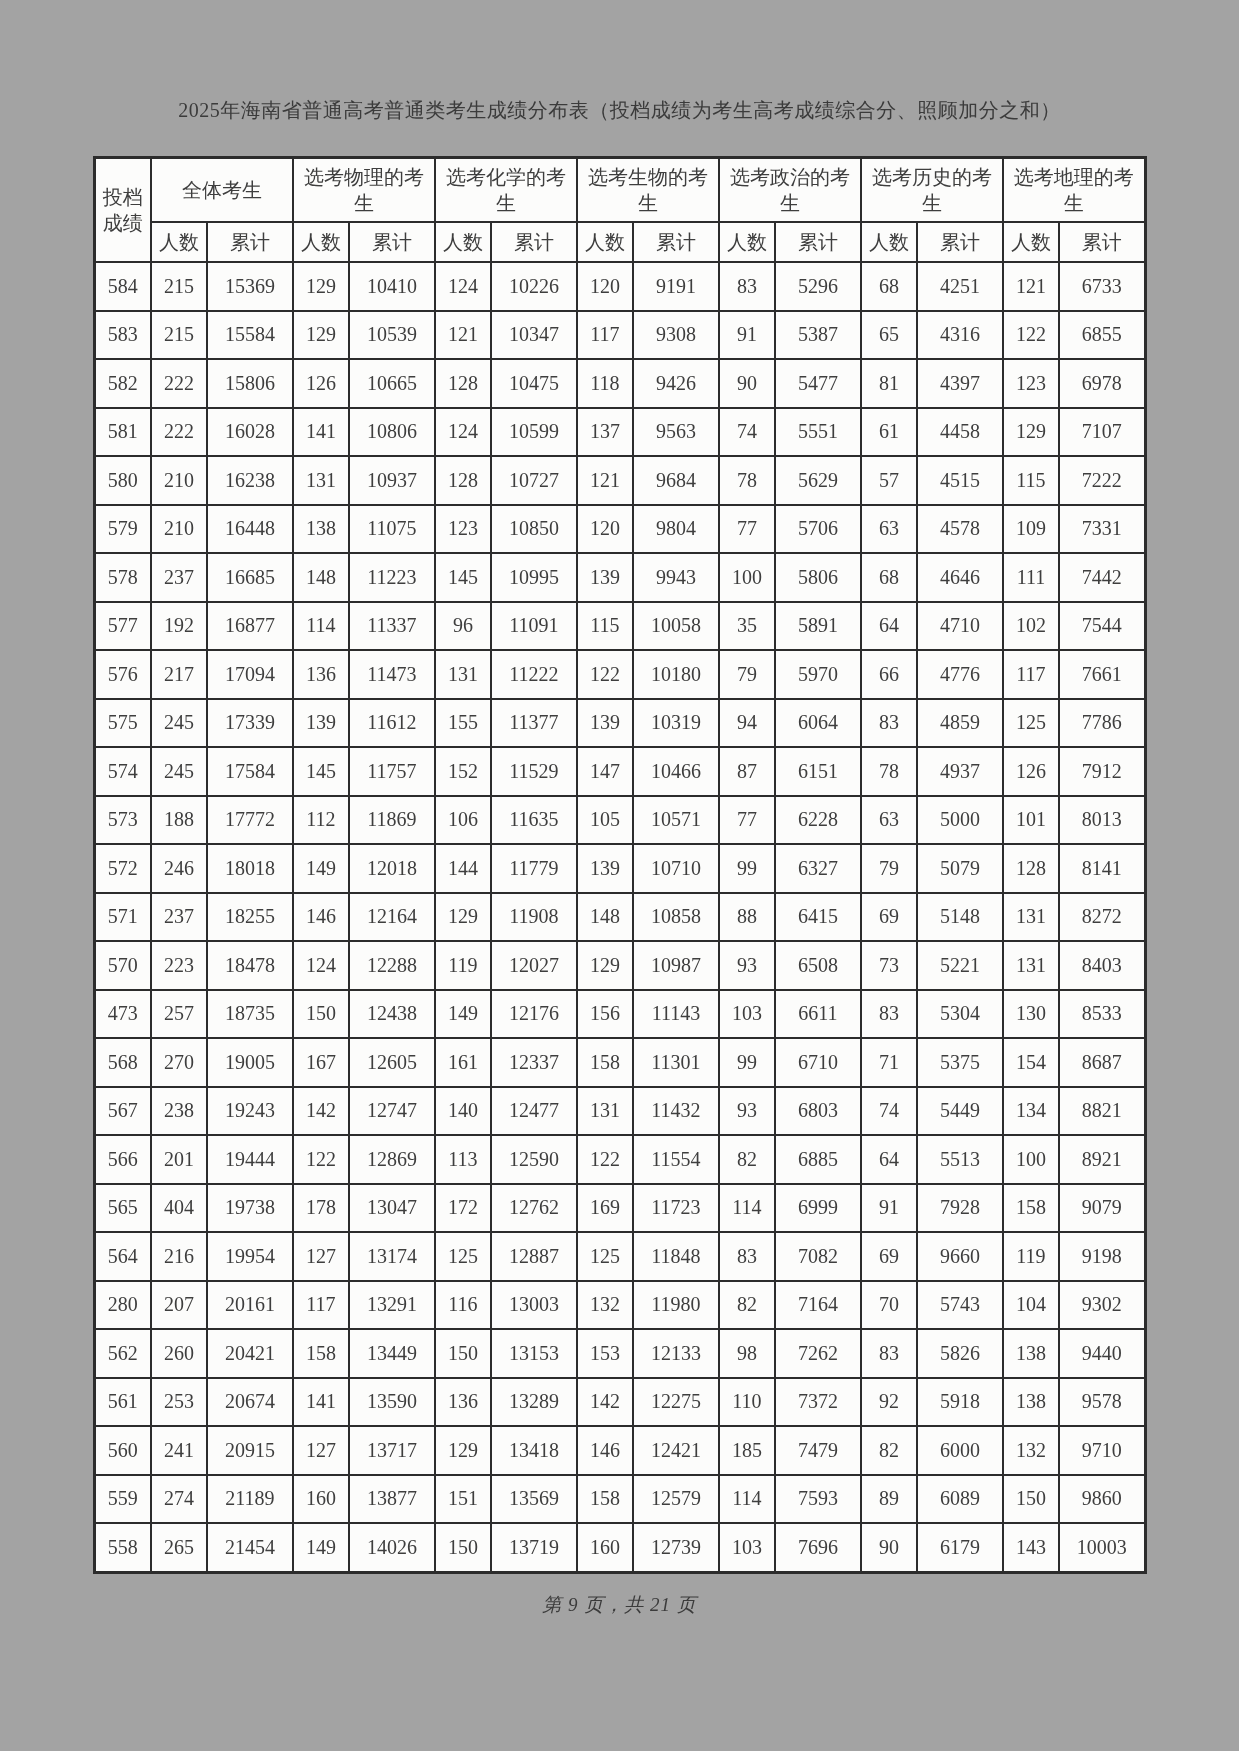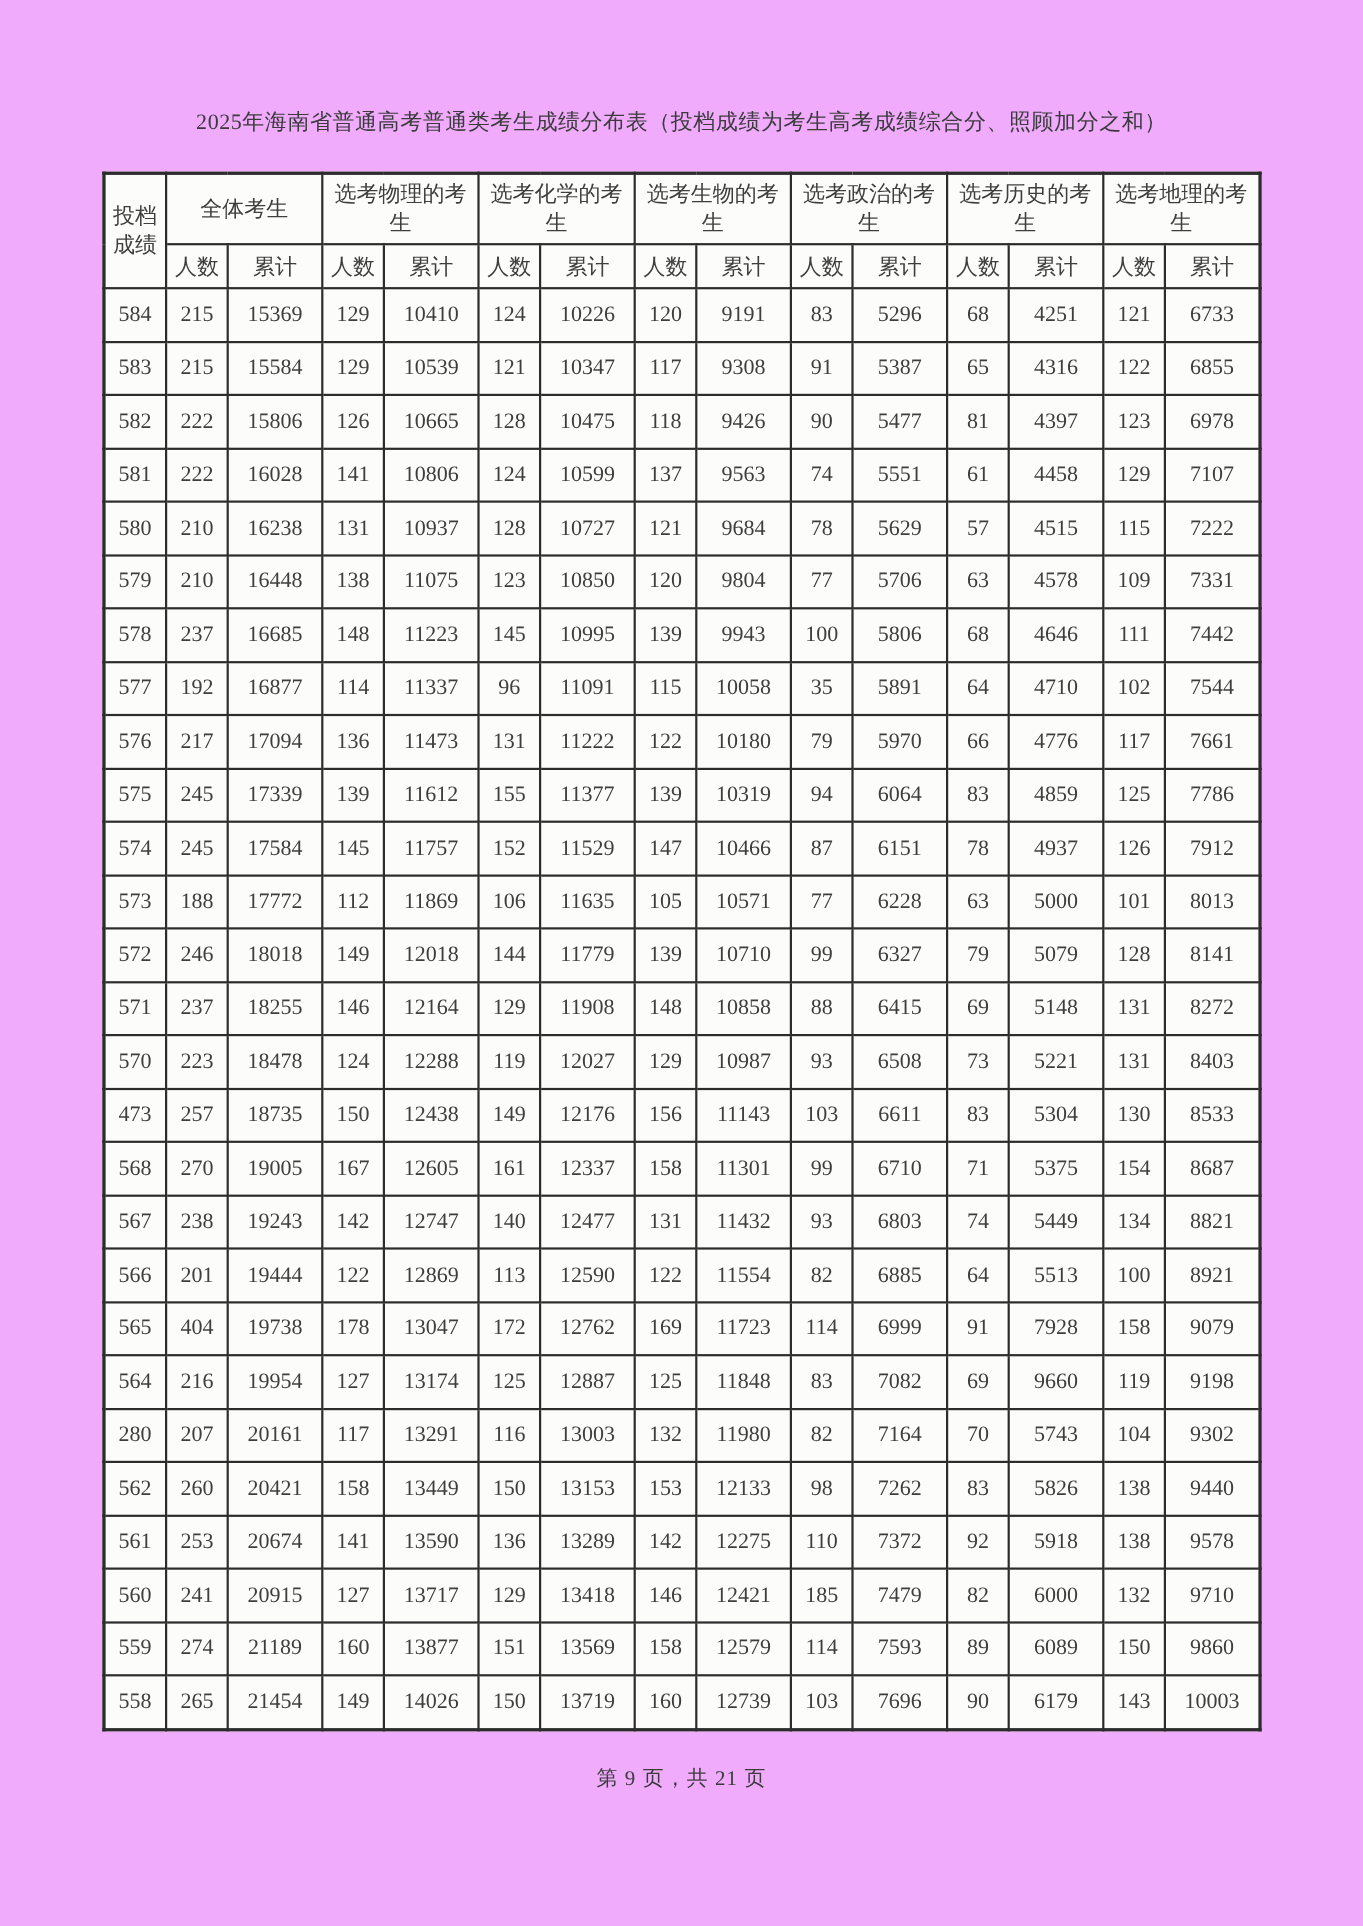--- a/index.html
+++ b/index.html
@@ -5,21 +5,21 @@
   html, body { margin: 0; padding: 0; }
   body {
     background: #e9e9e9;
     font-family: "Liberation Serif", "DejaVu Serif", serif;
   }
   .page {
     position: relative;
     width: 1239px;
     height: 1751px;
     margin: 0 auto;
-    background: #f0abfc;
+    background: #a3a3a3;
     box-sizing: border-box;
     padding-top: 97px;
     overflow: hidden;
   }
   .doc-title {
     text-align: center;
     font-size: 20px;
     font-weight: normal;
     color: #3b3b3b;
     margin: 0;
@@ -43,22 +43,23 @@
     overflow: hidden;
   }
   .score-table thead tr.group-row th { height: 62px; line-height: 26px; }
   .score-table thead tr.sub-row th   { height: 38px; }
   .score-table tbody td { height: 46.5px; }
   .score-table th.score-head { line-height: 26px; }
   .footer {
     text-align: center;
     font-size: 19px;
     color: #3b3b3b;
-    margin-top: 30px;
+    margin-top: 18px;
     letter-spacing: 1px;
+    font-style: italic;
   }
 </style>
 </head>
 <body>
 
 <div class="page">
 
   <h1 class="doc-title">2025年海南省普通高考普通类考生成绩分布表（投档成绩为考生高考成绩综合分、照顾加分之和）</h1>
 
   <table class="score-table">

